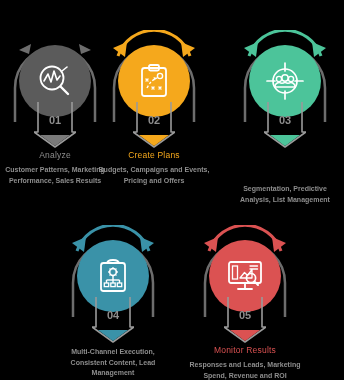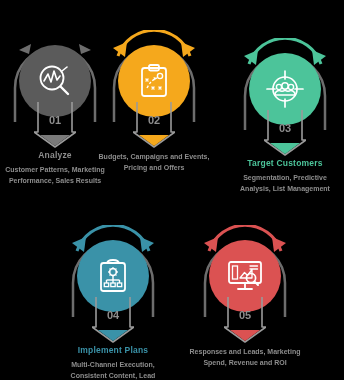--- a/index.html
+++ b/index.html
@@ -19,33 +19,33 @@
     position:absolute;left:16px;top:15px;width:72px;height:72px;
     border-radius:50%;display:flex;align-items:center;justify-content:center;
   }
   .circle svg{display:block;}
 
   
   .arrow{position:absolute;left:31px;top:72px;width:42px;height:46px;}
 
   
   .heading{
-    font-size:8.5px;font-weight:bold;letter-spacing:.2px;
+    font-size:8.5px;font-weight:normal;letter-spacing:.2px;
     margin-top:2px;text-align:center;line-height:11px;
   }
   .body{
     font-size:7px;font-weight:bold;color:#8d8d8d;text-align:center;
     line-height:10.5px;margin-top:4px;width:112px;
   }
   .step1 .heading{color:#8d8d8d;}
 
   
   .s1{left:-2px;top:2px;}
   .s2{left:97px;top:2px;}
-  .s3{left:228px;top:10px;}
+  .s3{left:228px;top:2px;gap:32px;}
   .s4{left:56px;top:197px;}
   .s5{left:188px;top:197px;}
 </style>
 </head>
 <body>
 
 <div class="board">
 
   <div class="step s1 step1">
     <div class="badge">
@@ -95,20 +95,21 @@
           <path d="M17 25 l2 2 M19 25 l-2 2" stroke="#fff" stroke-width="1.4" stroke-linecap="round"></path>
           <path d="M24 25 l2 2 M26 25 l-2 2" stroke="#fff" stroke-width="1.4" stroke-linecap="round"></path>
         </svg>
       </div>
       <svg class="arrow" viewBox="0 0 42 46">
         <path d="M4 0 L4 30 L0 30 L21 45 L42 30 L38 30 L38 0" fill="none" stroke="#9a9a9a" stroke-width="1.6" stroke-linejoin="round"></path>
         <polygon points="6,33 36,33 21,44" fill="#f5a81c"></polygon>
         <text x="21" y="22" text-anchor="middle" font-family="Liberation Sans, sans-serif" font-size="11" font-weight="bold" fill="#8d8d8d">02</text>
       </svg>
     </div>
+    <div class="heading" style="color:#f5a81c">Create Plans</div>
     <div class="body">Budgets, Campaigns and Events, Pricing and Offers</div>
   </div>
 
   <div class="step s3">
     <div class="badge">
       <svg class="arc" viewBox="0 0 104 104">
         <path d="M12 58 A40 40 0 0 1 92 58" fill="none" stroke="#6d6d6d" stroke-width="2.5"></path>
         <path d="M12 58 L12 92" fill="none" stroke="#6d6d6d" stroke-width="2.5"></path>
         <path d="M92 58 L92 92" fill="none" stroke="#6d6d6d" stroke-width="2.5"></path>
         <path d="M16 26 A38 38 0 0 1 88 26" fill="none" stroke="#4cc49a" stroke-width="3"></path>
@@ -130,21 +131,20 @@
           <circle cx="20" cy="17" r="3.2" fill="none" stroke="#fff" stroke-width="1.5"></circle>
           <path d="M10 26 q0 -4 4 -4.6 q3 1.6 6 0 q3 1.6 6 0 q4 .6 4 4.6 z" fill="none" stroke="#fff" stroke-width="1.5" stroke-linejoin="round"></path>
         </svg>
       </div>
       <svg class="arrow" viewBox="0 0 42 46">
         <path d="M4 0 L4 30 L0 30 L21 45 L42 30 L38 30 L38 0" fill="none" stroke="#9a9a9a" stroke-width="1.6" stroke-linejoin="round"></path>
         <polygon points="6,33 36,33 21,44" fill="#4cc49a"></polygon>
         <text x="21" y="22" text-anchor="middle" font-family="Liberation Sans, sans-serif" font-size="11" font-weight="bold" fill="#8d8d8d">03</text>
       </svg>
     </div>
-    <div class="heading" style="color:#4cc49a">Target Customers</div>
     <div class="body">Segmentation, Predictive Analysis, List Management</div>
   </div>
 
   <div class="step s4">
     <div class="badge">
       <svg class="arc" viewBox="0 0 104 104">
         <path d="M12 58 A40 40 0 0 1 92 58" fill="none" stroke="#6d6d6d" stroke-width="2.5"></path>
         <path d="M12 58 L12 92" fill="none" stroke="#6d6d6d" stroke-width="2.5"></path>
         <path d="M92 58 L92 92" fill="none" stroke="#6d6d6d" stroke-width="2.5"></path>
         <path d="M16 26 A38 38 0 0 1 88 26" fill="none" stroke="#3a92a8" stroke-width="3"></path>
@@ -166,21 +166,20 @@
           <rect x="16.8" y="26" width="4.4" height="3.6" fill="none" stroke="#fff" stroke-width="1.3"></rect>
           <rect x="23.3" y="26" width="4.4" height="3.6" fill="none" stroke="#fff" stroke-width="1.3"></rect>
         </svg>
       </div>
       <svg class="arrow" viewBox="0 0 42 46">
         <path d="M4 0 L4 30 L0 30 L21 45 L42 30 L38 30 L38 0" fill="none" stroke="#9a9a9a" stroke-width="1.6" stroke-linejoin="round"></path>
         <polygon points="6,33 36,33 21,44" fill="#3a92a8"></polygon>
         <text x="21" y="22" text-anchor="middle" font-family="Liberation Sans, sans-serif" font-size="11" font-weight="bold" fill="#8d8d8d">04</text>
       </svg>
     </div>
-    <div class="heading" style="color:#3a92a8">Implement Plans</div>
     <div class="body">Multi-Channel Execution, Consistent Content, Lead Management</div>
   </div>
 
   <div class="step s5">
     <div class="badge">
       <svg class="arc" viewBox="0 0 104 104">
         <path d="M12 58 A40 40 0 0 1 92 58" fill="none" stroke="#6d6d6d" stroke-width="2.5"></path>
         <path d="M12 58 L12 92" fill="none" stroke="#6d6d6d" stroke-width="2.5"></path>
         <path d="M92 58 L92 92" fill="none" stroke="#6d6d6d" stroke-width="2.5"></path>
         <path d="M16 26 A38 38 0 0 1 88 26" fill="none" stroke="#db5252" stroke-width="3"></path>
@@ -199,16 +198,17 @@
           <circle cx="26" cy="21" r="4.6" fill="none" stroke="#fff" stroke-width="1.7"></circle>
           <line x1="29.4" y1="24.4" x2="33" y2="28" stroke="#fff" stroke-width="2" stroke-linecap="round"></line>
         </svg>
       </div>
       <svg class="arrow" viewBox="0 0 42 46">
         <path d="M4 0 L4 30 L0 30 L21 45 L42 30 L38 30 L38 0" fill="none" stroke="#9a9a9a" stroke-width="1.6" stroke-linejoin="round"></path>
         <polygon points="6,33 36,33 21,44" fill="#db5252"></polygon>
         <text x="21" y="22" text-anchor="middle" font-family="Liberation Sans, sans-serif" font-size="11" font-weight="bold" fill="#8d8d8d">05</text>
       </svg>
     </div>
+    <div class="heading" style="color:#db5252">Monitor Results</div>
     <div class="body">Responses and Leads, Marketing Spend, Revenue and ROI</div>
   </div>
 
 </div>
 
 </body></html>

